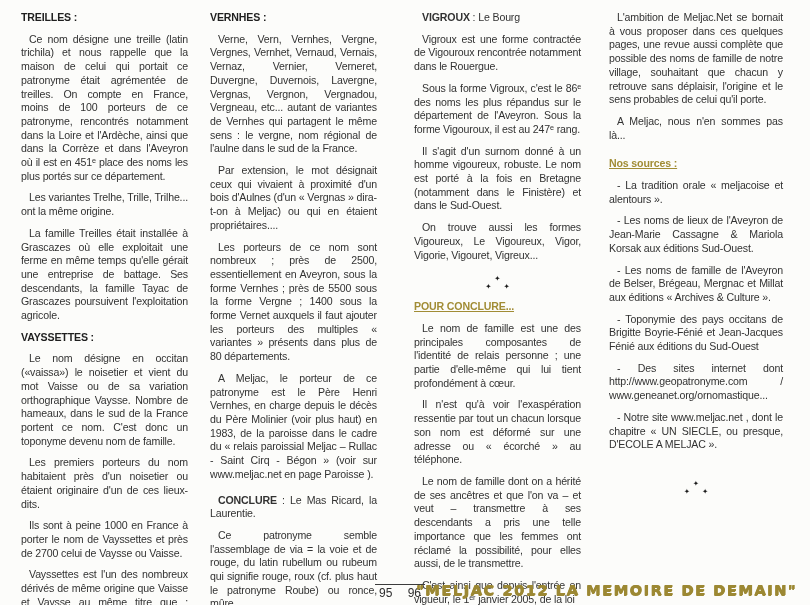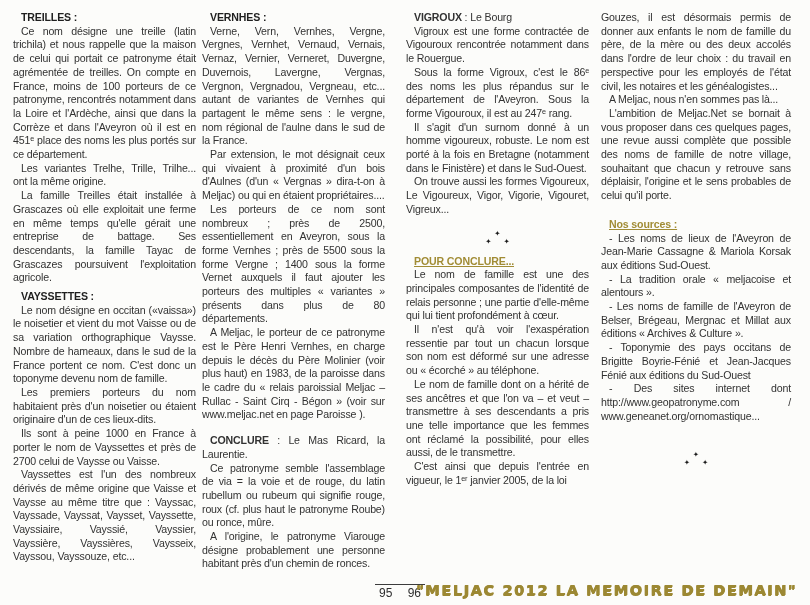--- a/index.html
+++ b/index.html
@@ -41,21 +41,21 @@
     font-weight: bold;
     color: #a18c35;
     padding-left: 8px;
     margin-top: 15px;
     text-align: left;
     text-decoration: underline;
   }
   .ornament + .gold-heading { margin-top: 6px; }
   .col > :first-child { margin-top: 0 !important; }
 
-  p.para { margin: 0; text-indent: 8px; }
+  p.para { margin: 8px; text-indent: 8px; }
   p.para.noindent { text-indent: 0; }
   p.para.lead { margin-top: 12px; }
   .lead .b { font-weight: bold; }
 
   .ornament {
     text-align: center;
     color: #1a1a1a;
     font-size: 7.5px;
     line-height: 8px;
     margin: 13px 0 9px 0;
@@ -125,29 +125,29 @@
           <div class="orn-top">✦</div>
           <div class="orn-bottom">✦ ✦</div>
         </div>
         <div class="gold-heading">POUR CONCLURE...</div>
         <p class="para">Le nom de famille est une des principales composantes de l'identité de relais personne ; une partie d'elle-même qui lui tient profondément à cœur.</p>
         <p class="para">Il n'est qu'à voir l'exaspération ressentie par tout un chacun lorsque son nom est déformé sur une adresse ou « écorché » au téléphone.</p>
         <p class="para">Le nom de famille dont on a hérité de ses ancêtres et que l'on va – et veut – transmettre à ses descendants a pris une telle importance que les femmes ont réclamé la possibilité, pour elles aussi, de le transmettre.</p>
         <p class="para">C'est ainsi que depuis l'entrée en vigueur, le 1ᵉʳ janvier 2005, de la loi</p>
       </div>
       <div class="col" id="col4">
-        <p class="para noindent">Gouzes, il est désormais permis de donner aux enfants le nom de famille du père, de la mère ou des deux accolés dans l'ordre de leur choix : du travail en perspective pour les employés de l'état civil, les notaires et les généalogistes...</p>
+        <p class="para">L'ambition de Meljac.Net se bornait à vous proposer dans ces quelques pages, une revue aussi complète que possible des noms de famille de notre village, souhaitant que chacun y retrouve sans déplaisir, l'origine et le sens probables de celui qu'il porte.</p>
         <p class="para">A Meljac, nous n'en sommes pas là...</p>
-        <p class="para">L'ambition de Meljac.Net se bornait à vous proposer dans ces quelques pages, une revue aussi complète que possible des noms de famille de notre village, souhaitant que chacun y retrouve sans déplaisir, l'origine et le sens probables de celui qu'il porte.</p>
         <div class="gold-heading">Nos sources :</div>
+        <p class="para">- La tradition orale « meljacoise et alentours ».</p>
         <p class="para">- Les noms de lieux de l'Aveyron de Jean-Marie Cassagne &amp; Mariola Korsak aux éditions Sud-Ouest.</p>
-        <p class="para">- La tradition orale « meljacoise et alentours ».</p>
         <p class="para">- Les noms de famille de l'Aveyron de Belser, Brégeau, Mergnac et Millat aux éditions « Archives &amp; Culture ».</p>
         <p class="para">- Toponymie des pays occitans de Brigitte Boyrie-Fénié et Jean-Jacques Fénié aux éditions du Sud-Ouest</p>
         <p class="para">- Des sites internet dont http://www.geopatronyme.com / www.geneanet.org/ornomastique...</p>
+        <p class="para">- Notre site www.meljac.net , dont le chapitre « UN SIECLE, ou presque, D'ECOLE A MELJAC ».</p>
         <div class="ornament">
           <div class="orn-top">✦</div>
           <div class="orn-bottom">✦ ✦</div>
         </div>
       </div>
     </div>
 
   <div class="page-numbers">
     <span>95</span>
     <span>96</span>

